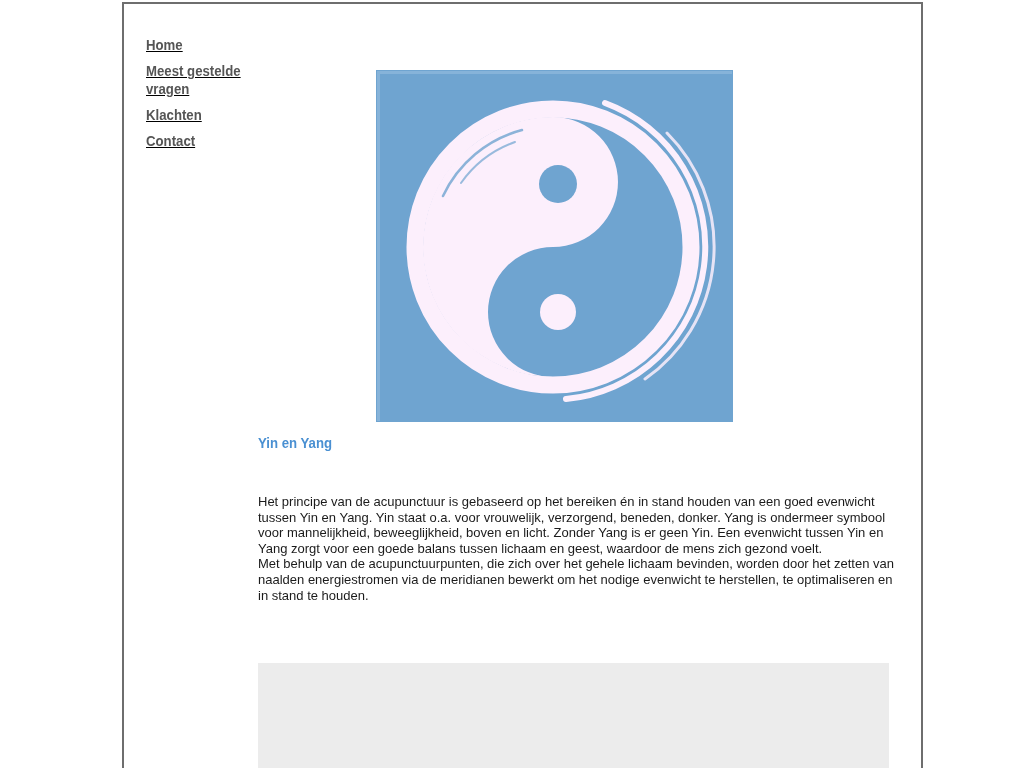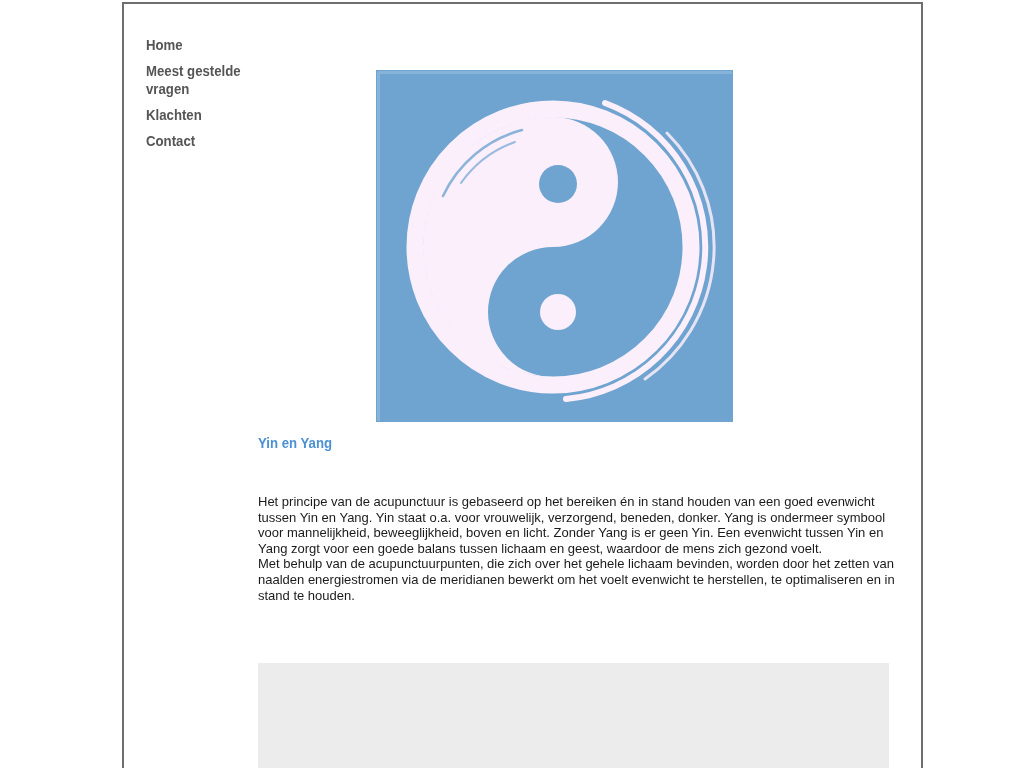--- a/index.html
+++ b/index.html
@@ -15,20 +15,21 @@
     left: 122px; top: 2px;
     width: 801px; height: 980px;
     border: 2px solid #6e6e6e;
     border-bottom: none;
     background: #ffffff;
   }
   .main-nav {
     position: absolute;
     left: 146px; top: 36px;
     width: 115px;
+    text-decoration: underline;
   }
   .nav-item {
     font-size: 15px;
     font-weight: bold;
     line-height: 18px;
     color: #555555;
     margin-bottom: 8px;
     transform: scaleX(0.88);
     transform-origin: 0 50%;
     cursor: pointer;
@@ -96,16 +97,16 @@
 
     <path d="M 67 126 A 121 121 0 0 1 146 60" fill="none" stroke="#6FA4D0" stroke-width="2.5" stroke-linecap="round" opacity="0.8"></path>
     <path d="M 85 113 A 112 112 0 0 1 139 72" fill="none" stroke="#6FA4D0" stroke-width="2" stroke-linecap="round" opacity="0.7"></path>
   </svg>
 </div>
 
 <h2 class="page-title" style="color: rgb(74, 144, 210);">Yin en Yang</h2>
 
 <div class="body-text">
   <span>Het principe van de acupunctuur is gebaseerd op het bereiken én in stand houden van een goed evenwicht tussen Yin en Yang. Yin staat o.a. voor vrouwelijk, verzorgend, beneden, donker. Yang is ondermeer symbool voor mannelijkheid, beweeglijkheid, boven en licht. Zonder Yang is er geen Yin. Een evenwicht tussen Yin en Yang zorgt voor een goede balans tussen lichaam en geest, waardoor de mens zich gezond voelt.</span><br>
-  <span>Met behulp van de acupunctuurpunten, die zich over het gehele lichaam bevinden, worden door het zetten van naalden energiestromen via de meridianen bewerkt om het voelt evenwicht te herstellen, te optimaliseren en in stand te houden.</span>
+  <span>Met behulp van de acupunctuurpunten, die zich over het gehele lichaam bevinden, worden door het zetten van naalden energiestromen via de meridianen bewerkt om het nodige evenwicht te herstellen, te optimaliseren en in stand te houden.</span>
 </div>
 
 <div class="placeholder-box" style="background: rgb(236, 236, 236);"></div>
 
 </body></html>

